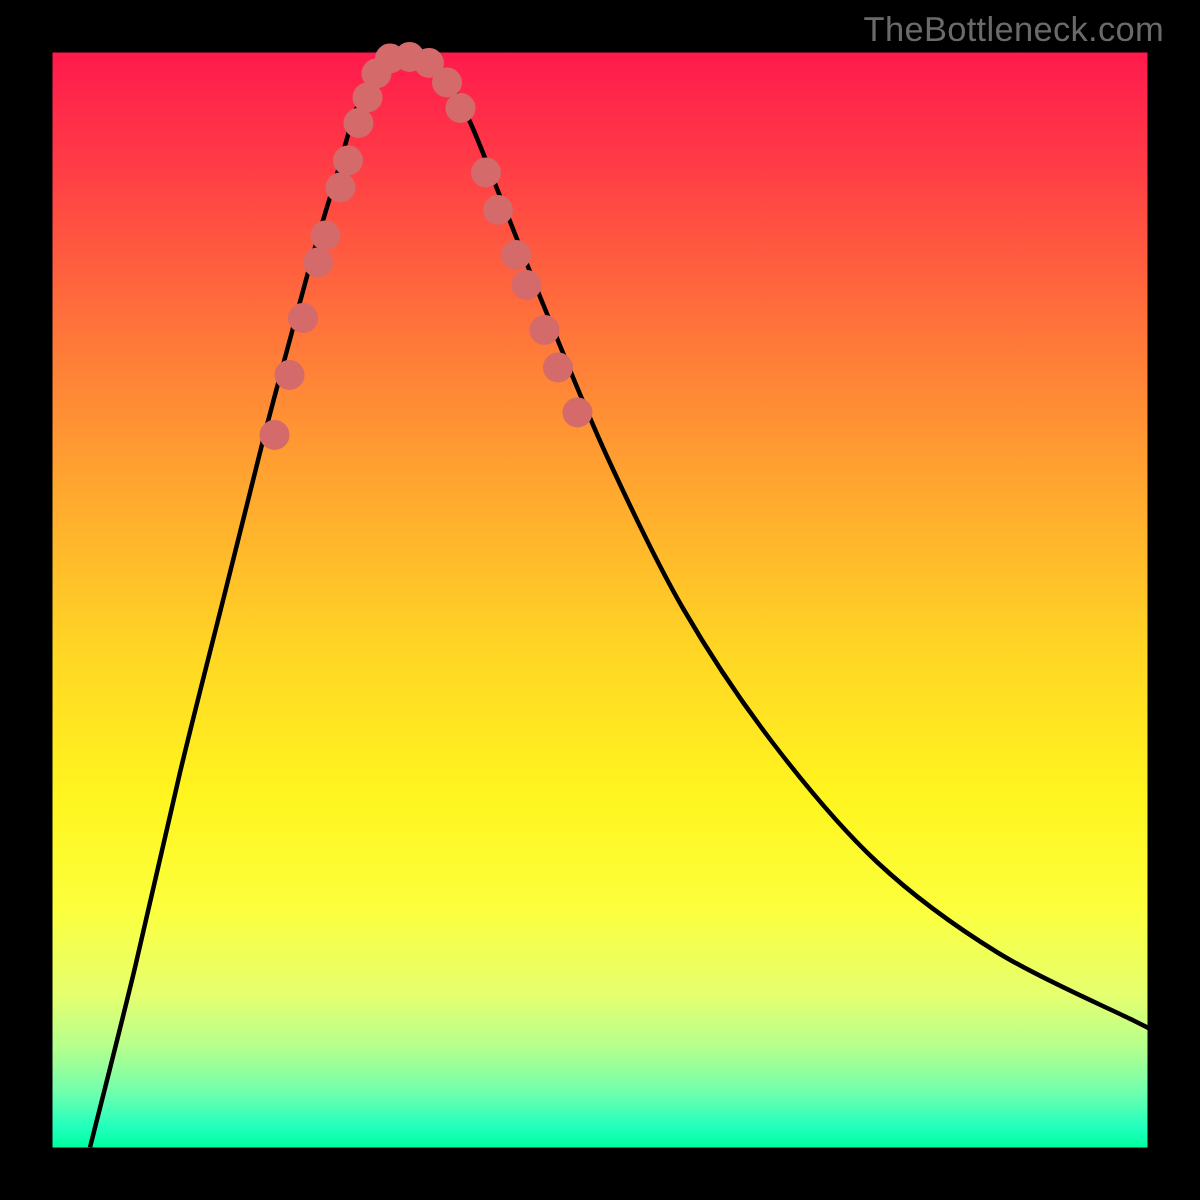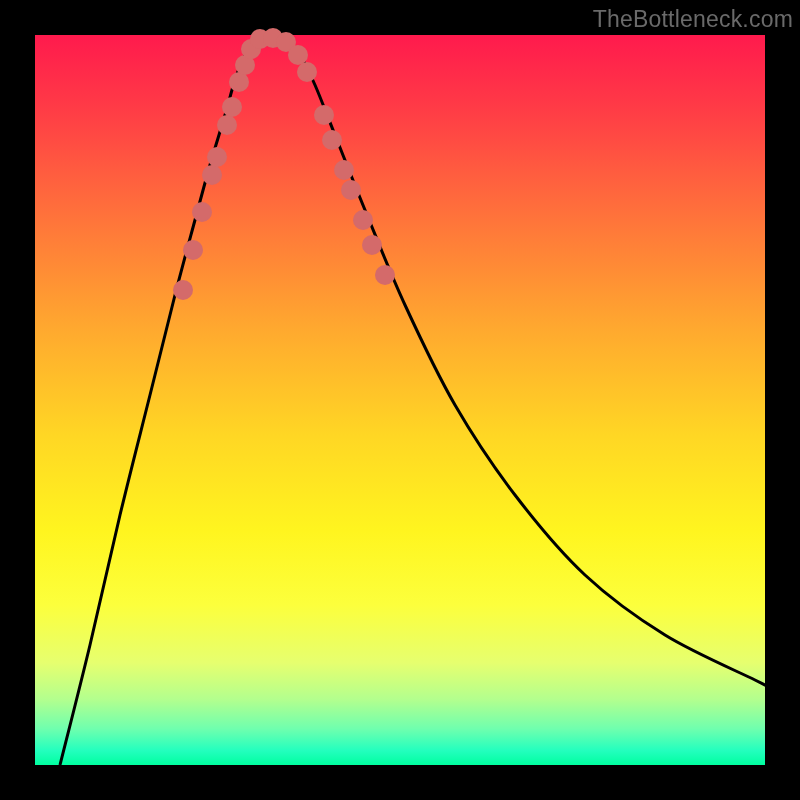--- a/index.html
+++ b/index.html
@@ -37,21 +37,21 @@
       #e6ff6f 86%,
       #b3ff8e 91%,
       #70ffae 95%,
       #24ffbe 98%,
       #00ffa0 100%
     );
   }
   .watermark {
     position: absolute;
     top: 6px;
-    right: 7px;
+    right: 24px;
     color: #6a6a6a;
     font-size: 23px;
     letter-spacing: 0.2px;
     font-weight: 400;
   }
   svg.curve {
     position: absolute;
     left: 0;
     top: 0;
     width: 730px;

